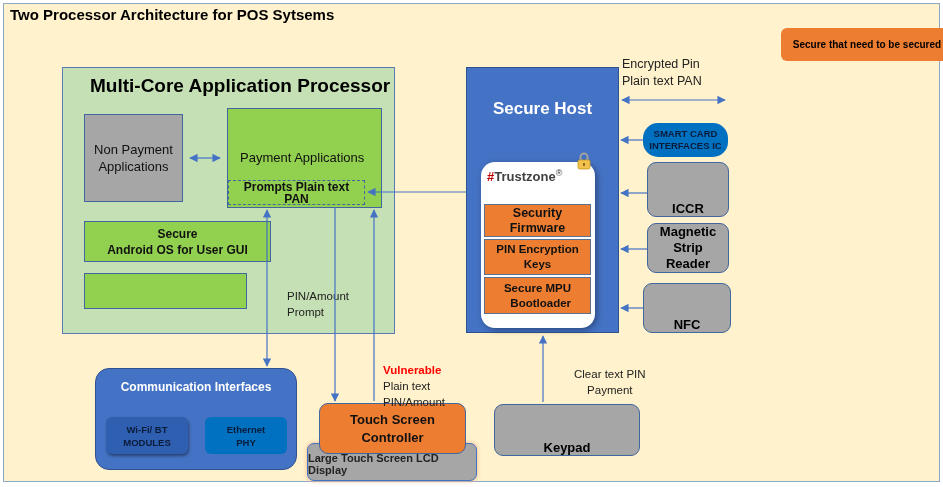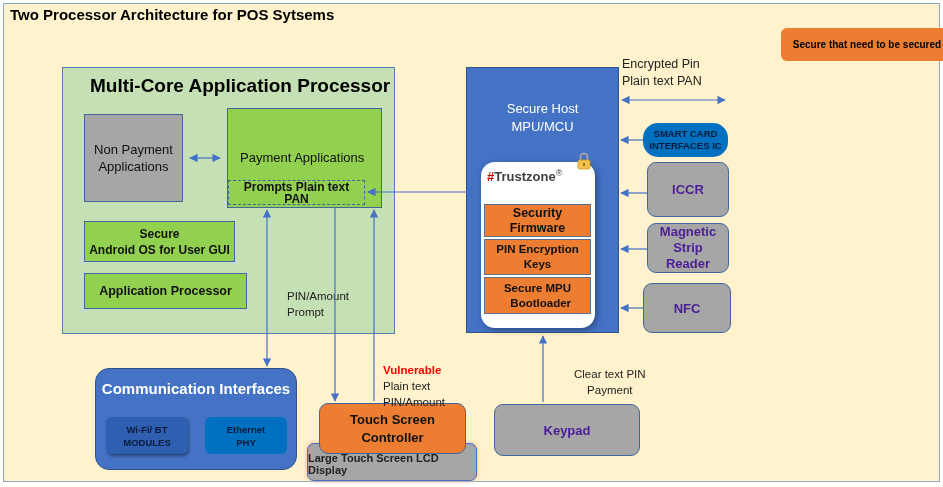--- a/index.html
+++ b/index.html
@@ -9,38 +9,38 @@
   .title { left:10px; top:6px; font-size:15px; font-weight:bold; color:#000; }
   .legend { left:781px; top:28px; width:172px; height:33px; background:#ed7d31; border-radius:6px; font-size:10px; font-weight:bold; color:#000; display:flex; align-items:center; justify-content:center; }
   .box-center { display:flex; align-items:center; justify-content:center; text-align:center; }
   .map { left:62px; top:67px; width:333px; height:267px; background:#c5e0b4; border:1.5px solid #5b7cb3; }
   .map-title { left:90px; top:75px; font-size:19px; font-weight:bold; color:#000; }
   .nonpay { left:84px; top:114px; width:99px; height:88px; background:#a6a6a6; border:1.5px solid #41679e; font-size:13px; color:#111; line-height:17px; }
   .payapps { left:227px; top:108px; width:155px; height:100px; background:#92d050; border:1.5px solid #41679e; }
   .payapps-label { left:240px; top:150px; font-size:13px; color:#111; }
   .prompts { left:228px; top:180px; width:137px; height:25px; border:1.5px dashed #41679e; font-size:12px; font-weight:bold; color:#111; line-height:12px; }
   .greenbox { background:#92d050; border:1.5px solid #41679e; font-size:12px; font-weight:bold; color:#111; line-height:16px; }
-  .android { left:84px; top:221px; width:151px; height:41px; }
+  .android { left:84px; top:221px; width:187px; height:41px; }
   .bootpk { left:84px; top:273px; width:163px; height:36px; font-size:12.5px; }
   .host { left:466px; top:67px; width:153px; height:266px; background:#4472c4; border:1.5px solid #2f528f; }
-  .host-label { left:466px; top:100px; width:153px; text-align:center; font-size:13px; font-weight:normal; color:#fff; line-height:18px; }
+  .host-label { left:466px; top:100px; width:153px; text-align:center; font-size:17px; font-weight:bold; color:#fff; line-height:18px; }
   .tz { left:481px; top:162px; width:114px; height:166px; background:#fff; border-radius:14px; box-shadow:2px 2px 6px rgba(0,0,0,0.35); }
   .tz-label { left:487px; top:168px; font-size:13px; font-weight:bold; color:#404040; }
   .tz-hash { color:#c00000; }
   .orange { background:#ed7d31; border:1.5px solid #5b6f8f; font-weight:bold; color:#111; font-size:11.5px; line-height:15px; }
   .secfw { left:484px; top:204px; width:107px; height:33px; font-size:12.5px; }
   .pinkeys { left:484px; top:239px; width:107px; height:36px; }
   .securempu { left:484px; top:277px; width:107px; height:37px;text-align:right; }
   .smartcard { left:643px; top:123px; width:85px; height:34px; background:#0070c0; border-radius:15px; font-size:9.5px; font-weight:bold; color:#0b1b3a; line-height:12px; }
-  .grey { background:#a6a6a6; border:1.5px solid #41679e; border-radius:9px; font-size:13px; font-weight:bold; color:#4c1d95; }
+  .grey { background:#a6a6a6; border:1.5px solid #41679e; border-radius:9px; font-size:13px; font-weight:bold; color:#000000;align-items:flex-end; }
   .iccr { left:647px; top:162px; width:82px; height:55px; }
   .msr { left:647px; top:223px; width:82px; height:50px; line-height:16px; }
   .nfc { left:643px; top:283px; width:88px; height:50px; }
   .comm { left:95px; top:368px; width:202px; height:102px; background:#4472c4; border:1.5px solid #2f528f; border-radius:14px; }
-  .comm-label { left:95px; top:380px; width:202px; text-align:center; font-size:15px; font-weight:bold; color:#fff; }
+  .comm-label { left:95px; top:380px; width:202px; text-align:center; font-size:12px; font-weight:bold; color:#fff; }
   .wifi { left:106px; top:417px; width:82px; height:37px; background:#2e5fb0; border-radius:6px; box-shadow:1px 2px 3px rgba(0,0,0,0.4); font-size:9.5px; font-weight:bold; color:#0b1b3a; line-height:13px; }
   .eth { left:205px; top:417px; width:82px; height:37px; background:#0070c0; border-radius:6px; font-size:9.5px; font-weight:bold; color:#0b1b3a; line-height:13px; }
   .lcd { left:307px; top:443px; width:170px; height:38px; background:#a6a6a6; border:1.5px solid #4472c4; border-radius:7px; box-shadow:0 0 4px #f4b183; font-size:11px; font-weight:bold; color:#222; display:flex; align-items:flex-end; justify-content:center; padding-bottom:4px; }
   .tsc { left:319px; top:403px; width:147px; height:51px; background:#ed7d31; border:1.5px solid #41679e; border-radius:9px; font-size:13px; font-weight:bold; color:#111; line-height:18px; }
   .keypad { left:494px; top:404px; width:146px; height:52px; }
   .txt { font-size:11.5px; color:#222; line-height:16px; }
   .vuln { color:#ff0000; font-weight:bold; }
   svg.arrows { position:absolute; left:0; top:0; }
   .lock { left:577px; top:152px; width:14px; height:18px; }
 </style>
@@ -63,28 +63,26 @@
   <span style="width:110px;">Prompts Plain text PAN</span>
 </div>
 <div class="abs greenbox android box-center">
   <div>
     <div>Secure</div>
     <div>Android OS  for User GUI</div>
   </div>
 </div>
 <div class="abs greenbox bootpk box-center">
   <div>
-    <div>Application  Processor</div>
   </div>
 </div>
 
 <div class="abs host"></div>
 <div class="abs host-label">
   <div>Secure Host</div>
-  <div>MPU/MCU</div>
 </div>
 <div class="abs tz"></div>
 <div class="abs tz-label"><span class="tz-hash">#</span><span>Trustzone</span><sup style="font-size:9px;font-weight:normal">®</sup></div>
 <svg class="abs lock" viewBox="0 0 14 18">
   <path d="M3.5 8 V5 a3.5 3.5 0 0 1 7 0 V8" fill="none" stroke="#a0a0a0" stroke-width="2"></path>
   <rect x="1" y="8" width="12" height="9" rx="1.5" fill="#f2c14e" stroke="#c99a1c" stroke-width="0.8"></rect>
   <rect x="6.2" y="11" width="1.6" height="3" fill="#7a5a10"></rect>
 </svg>
 <div class="abs orange secfw box-center">
   <div>

